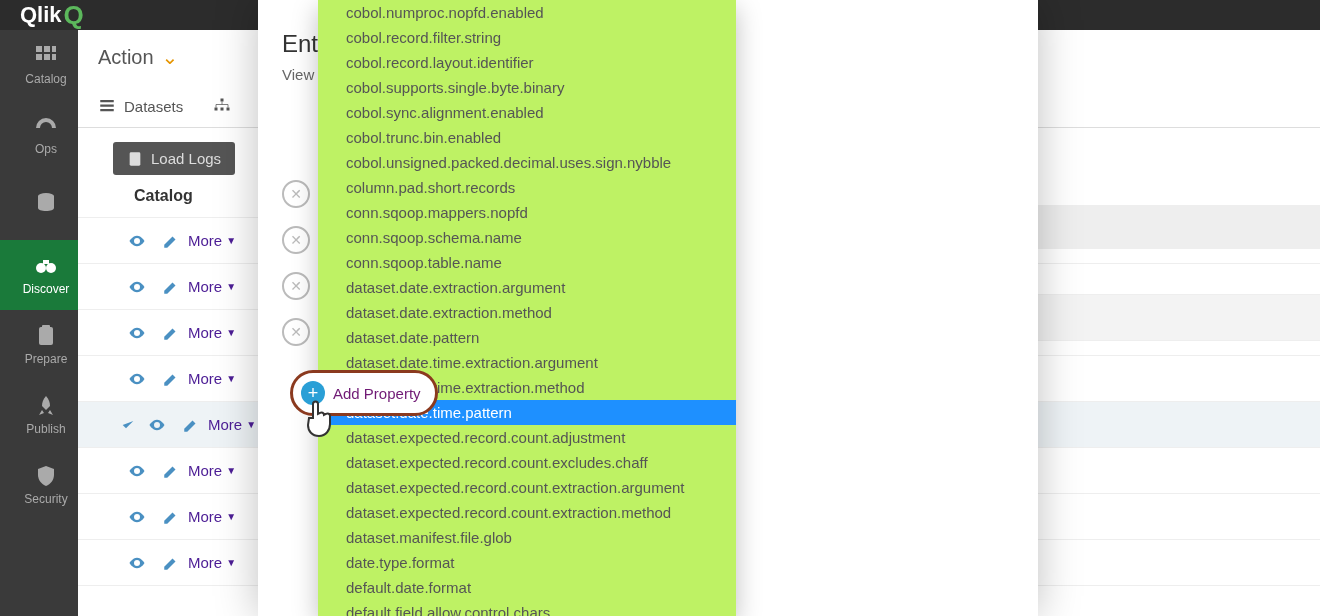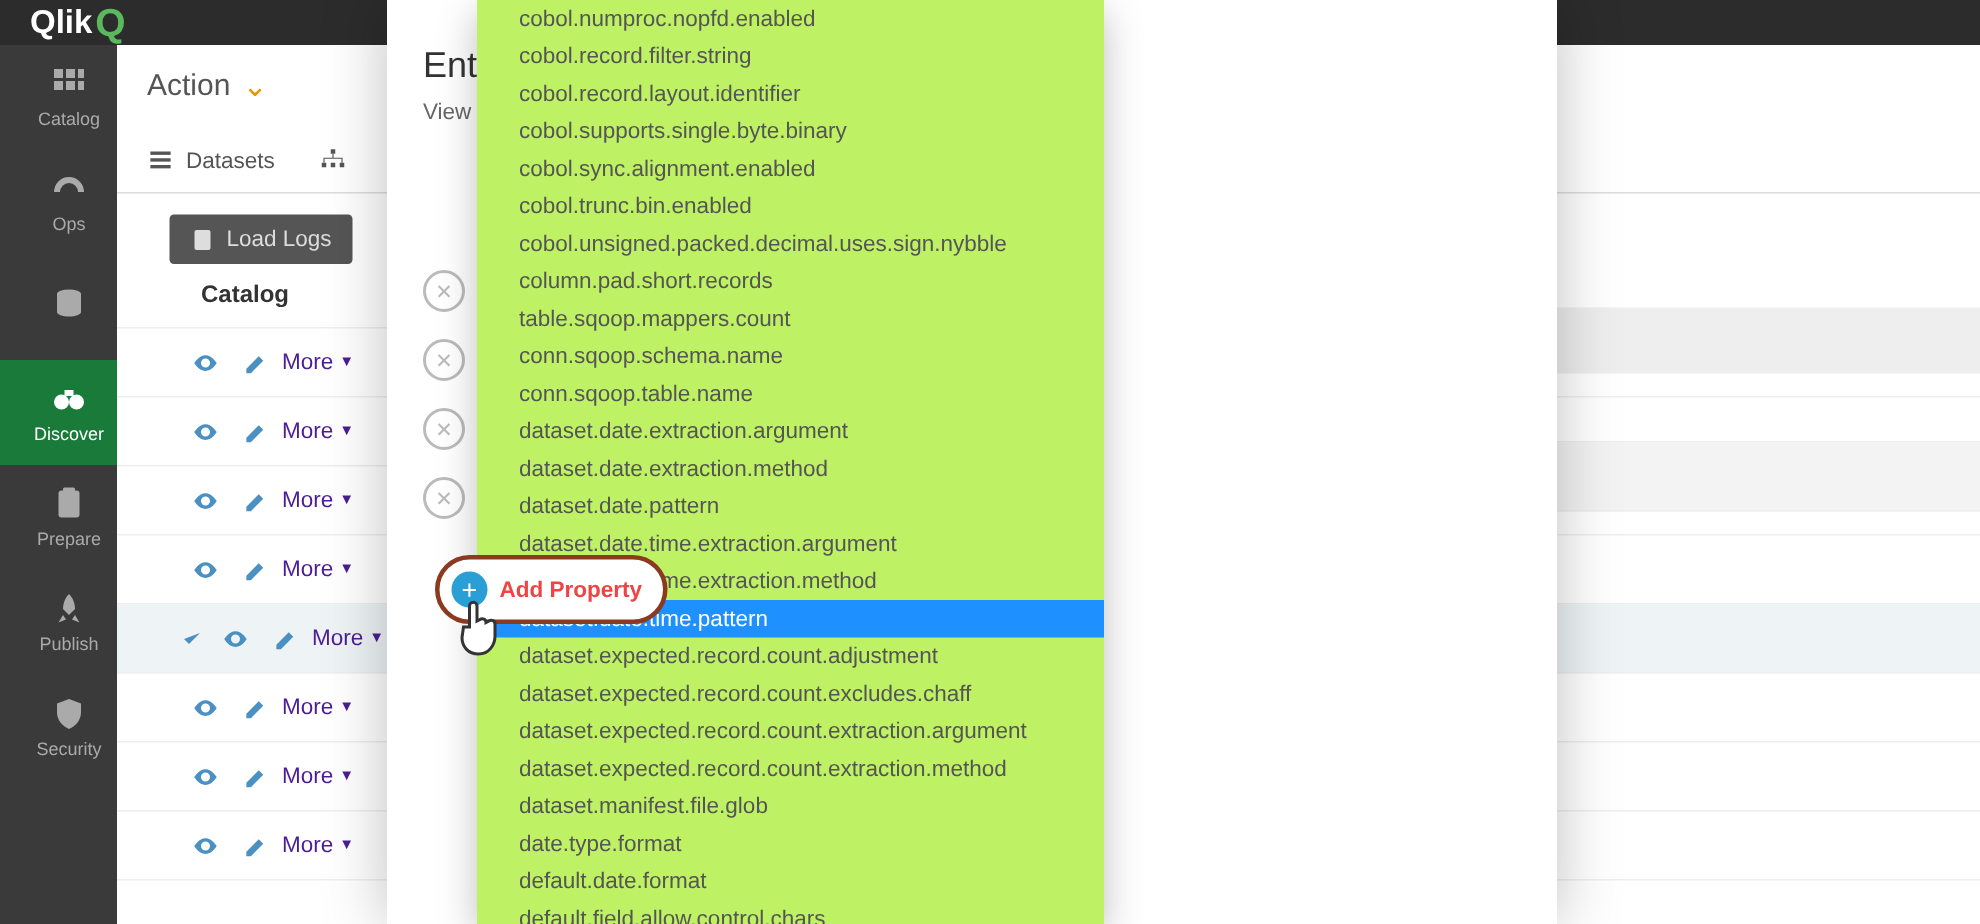--- a/index.html
+++ b/index.html
@@ -50,21 +50,21 @@
 .modal-title { font-size: 24px; color: #333; }
 .modal-sub { font-size: 15px; color: #666; margin-top: 8px; }
 
 
 .prop-area { position: absolute; left: 24px; top: 180px; }
 .propx { width: 28px; height: 28px; border: 2px solid #bbb; border-radius: 50%; display: flex; align-items: center; justify-content: center; margin-bottom: 18px; color: #bbb; font-size: 14px; cursor: pointer; }
 
 
 .add-prop { position: absolute; left: 32px; top: 370px; border: 3px solid #8b3a1f; border-radius: 28px; padding: 8px 14px 8px 8px; display: flex; align-items: center; cursor: pointer; background: #fff; z-index: 5; }
 .add-prop .plus { width: 24px; height: 24px; border-radius: 50%; background: #2a9fd6; color: #fff; display: flex; align-items: center; justify-content: center; font-size: 18px; margin-right: 8px; }
-.add-prop-label { color: #ef4444; font-size: 15px; font-weight: bold; }
+.add-prop-label { color: #701a75; font-size: 15px; }
 .cursor-hand { position: absolute; left: 42px; top: 398px; font-size: 32px; z-index: 6; pointer-events: none; }
 
 
 .dropdown { position: absolute; left: 60px; top: 0; width: 418px; height: 616px; background: #bef264; box-shadow: 0 8px 24px rgba(0,0,0,0.25); overflow: hidden; z-index: 3; }
 .dd-item { padding: 2px 0 2px 28px; font-size: 15px; color: #555; cursor: pointer; line-height: 21px; white-space: nowrap; }
 .dd-item.selected { background: #1e90ff; color: #fff; position: relative; padding-left: 28px; }
 .dd-item.selected::before { content: "✓"; position: absolute; left: 8px; color: #fff; font-size: 14px; }
 
 </style>
 </head>
@@ -301,21 +301,21 @@
 
   <div class="dropdown" id="dropdown">
       <div class="dd-item">cobol.numproc.nopfd.enabled</div>
       <div class="dd-item">cobol.record.filter.string</div>
       <div class="dd-item">cobol.record.layout.identifier</div>
       <div class="dd-item">cobol.supports.single.byte.binary</div>
       <div class="dd-item">cobol.sync.alignment.enabled</div>
       <div class="dd-item">cobol.trunc.bin.enabled</div>
       <div class="dd-item">cobol.unsigned.packed.decimal.uses.sign.nybble</div>
       <div class="dd-item">column.pad.short.records</div>
-      <div class="dd-item">table.sqoop.mappers.count</div>
+      <div class="dd-item">conn.sqoop.mappers.nopfd</div>
       <div class="dd-item">conn.sqoop.schema.name</div>
       <div class="dd-item">conn.sqoop.table.name</div>
       <div class="dd-item">dataset.date.extraction.argument</div>
       <div class="dd-item">dataset.date.extraction.method</div>
       <div class="dd-item">dataset.date.pattern</div>
       <div class="dd-item">dataset.date.time.extraction.argument</div>
       <div class="dd-item">dataset.date.time.extraction.method</div>
       <div class="dd-item selected">dataset.date.time.pattern</div>
       <div class="dd-item">dataset.expected.record.count.adjustment</div>
       <div class="dd-item">dataset.expected.record.count.excludes.chaff</div>

